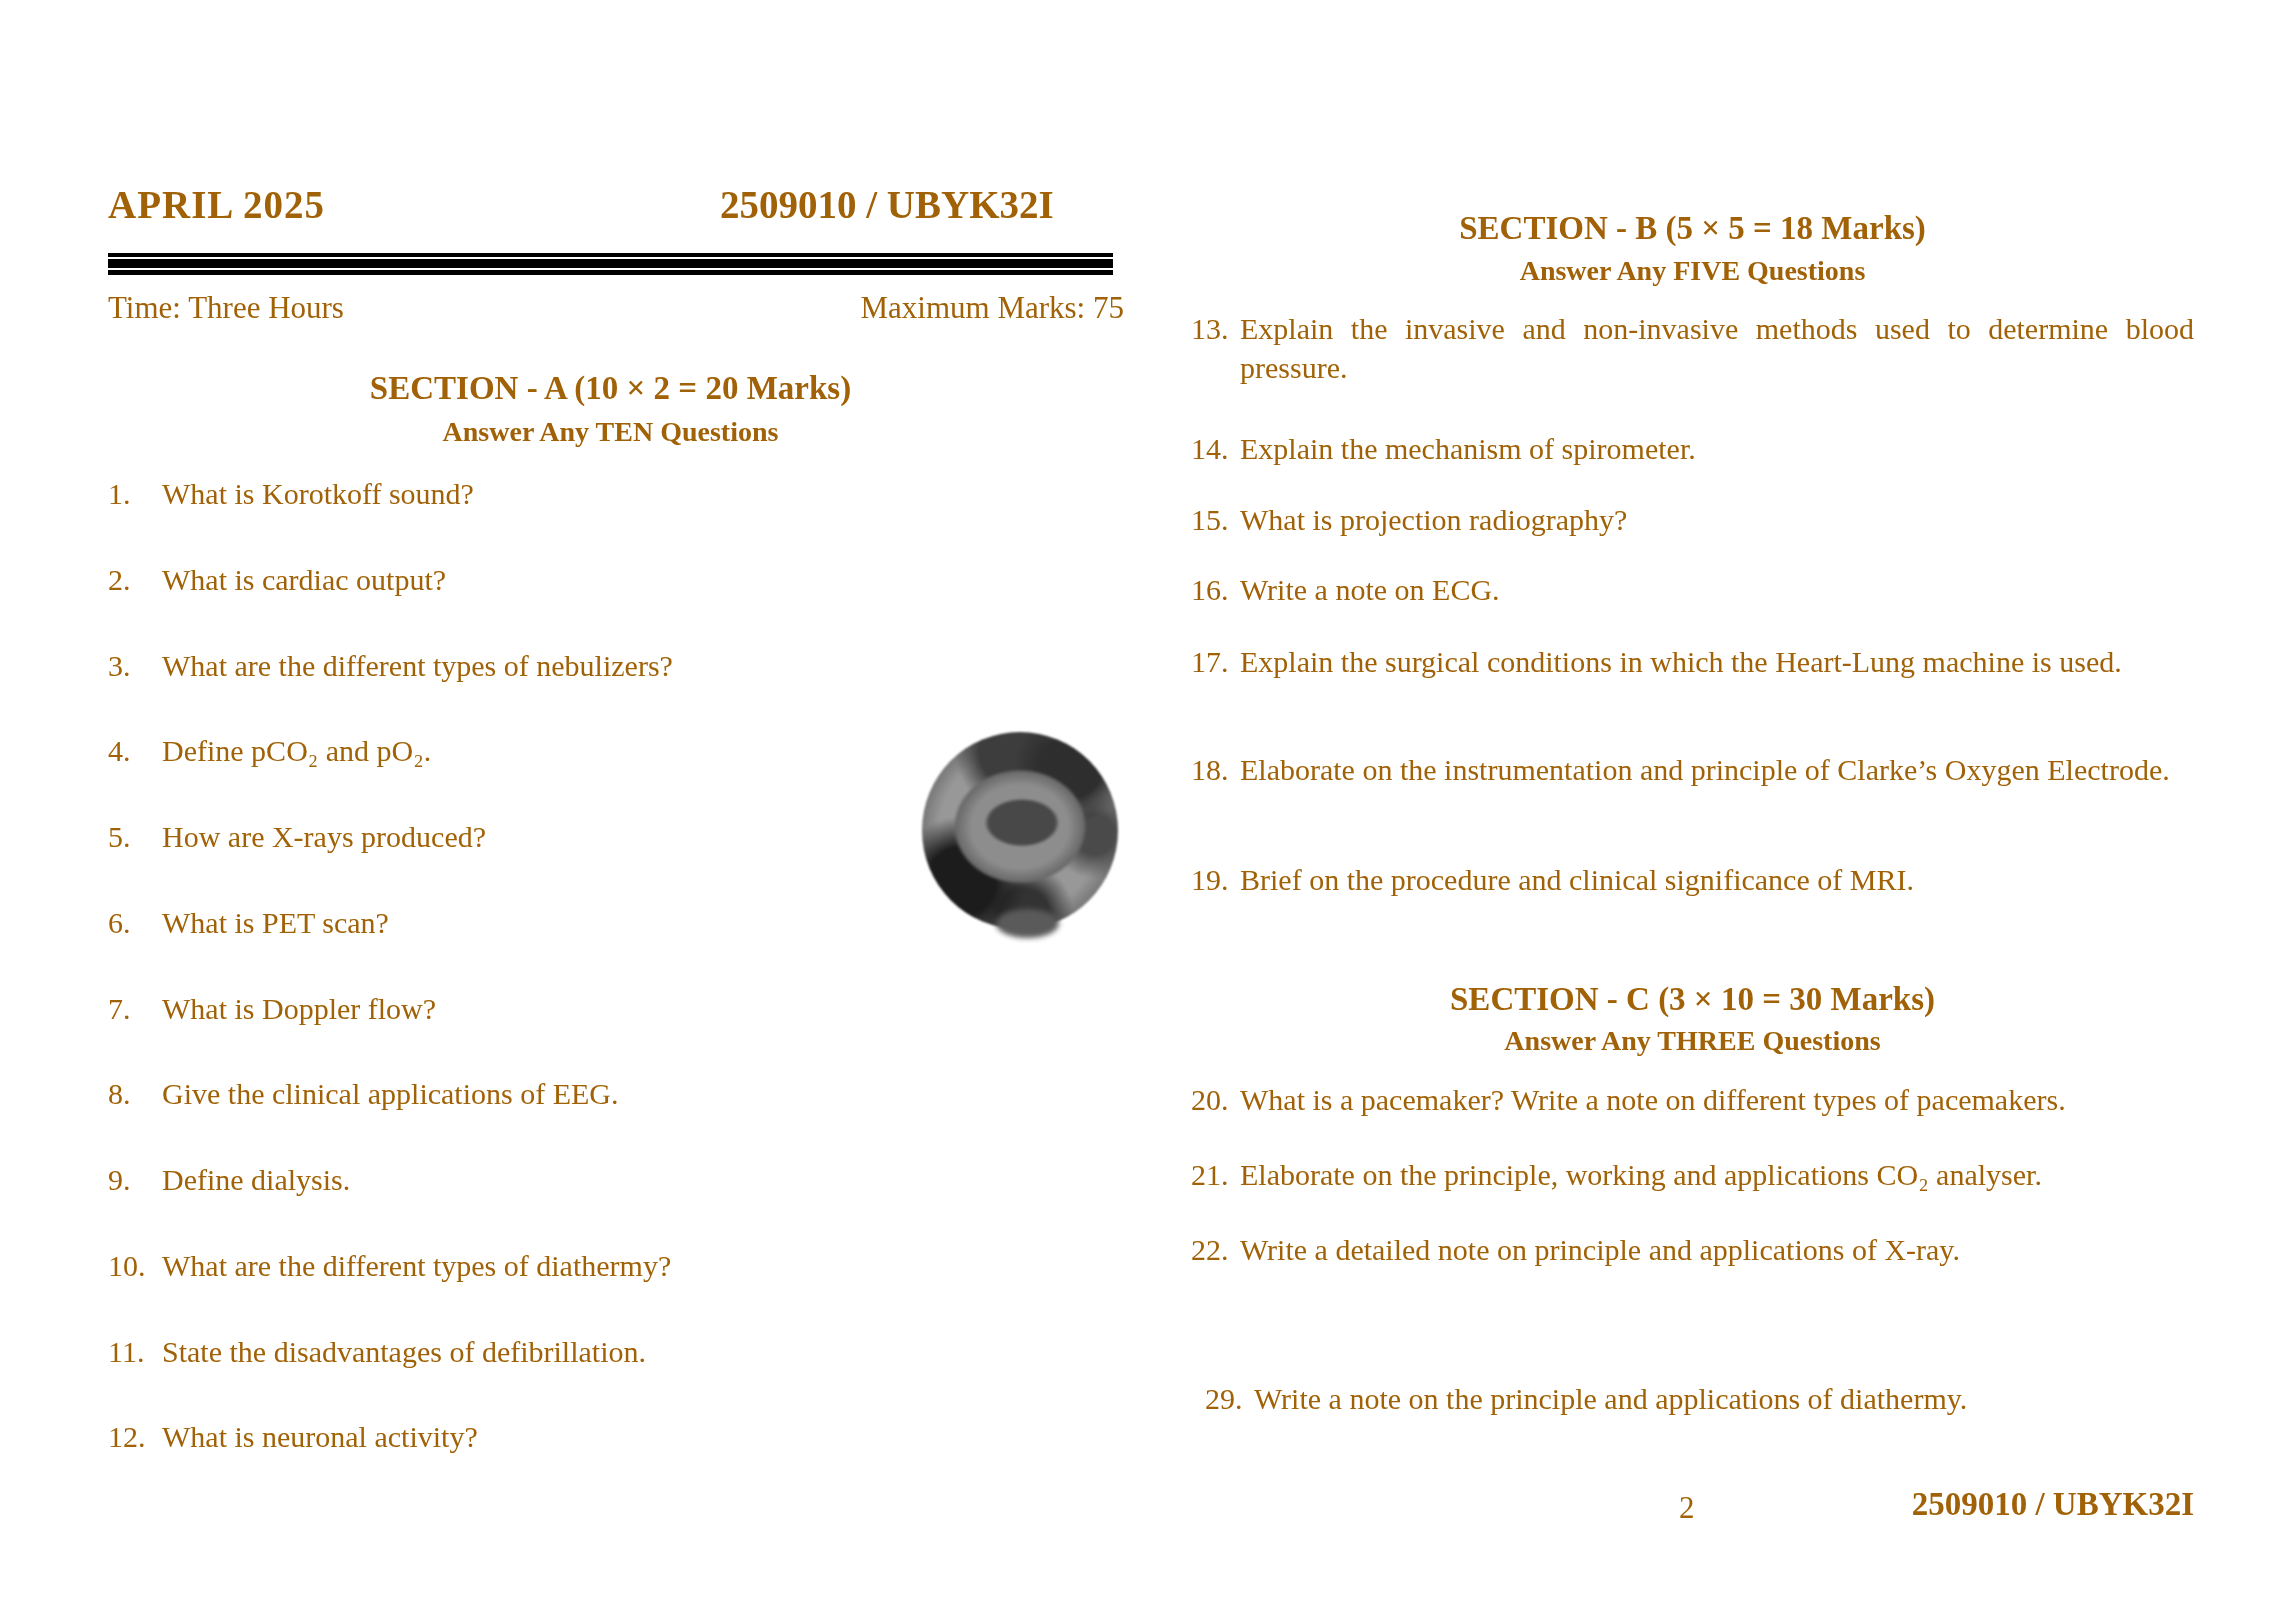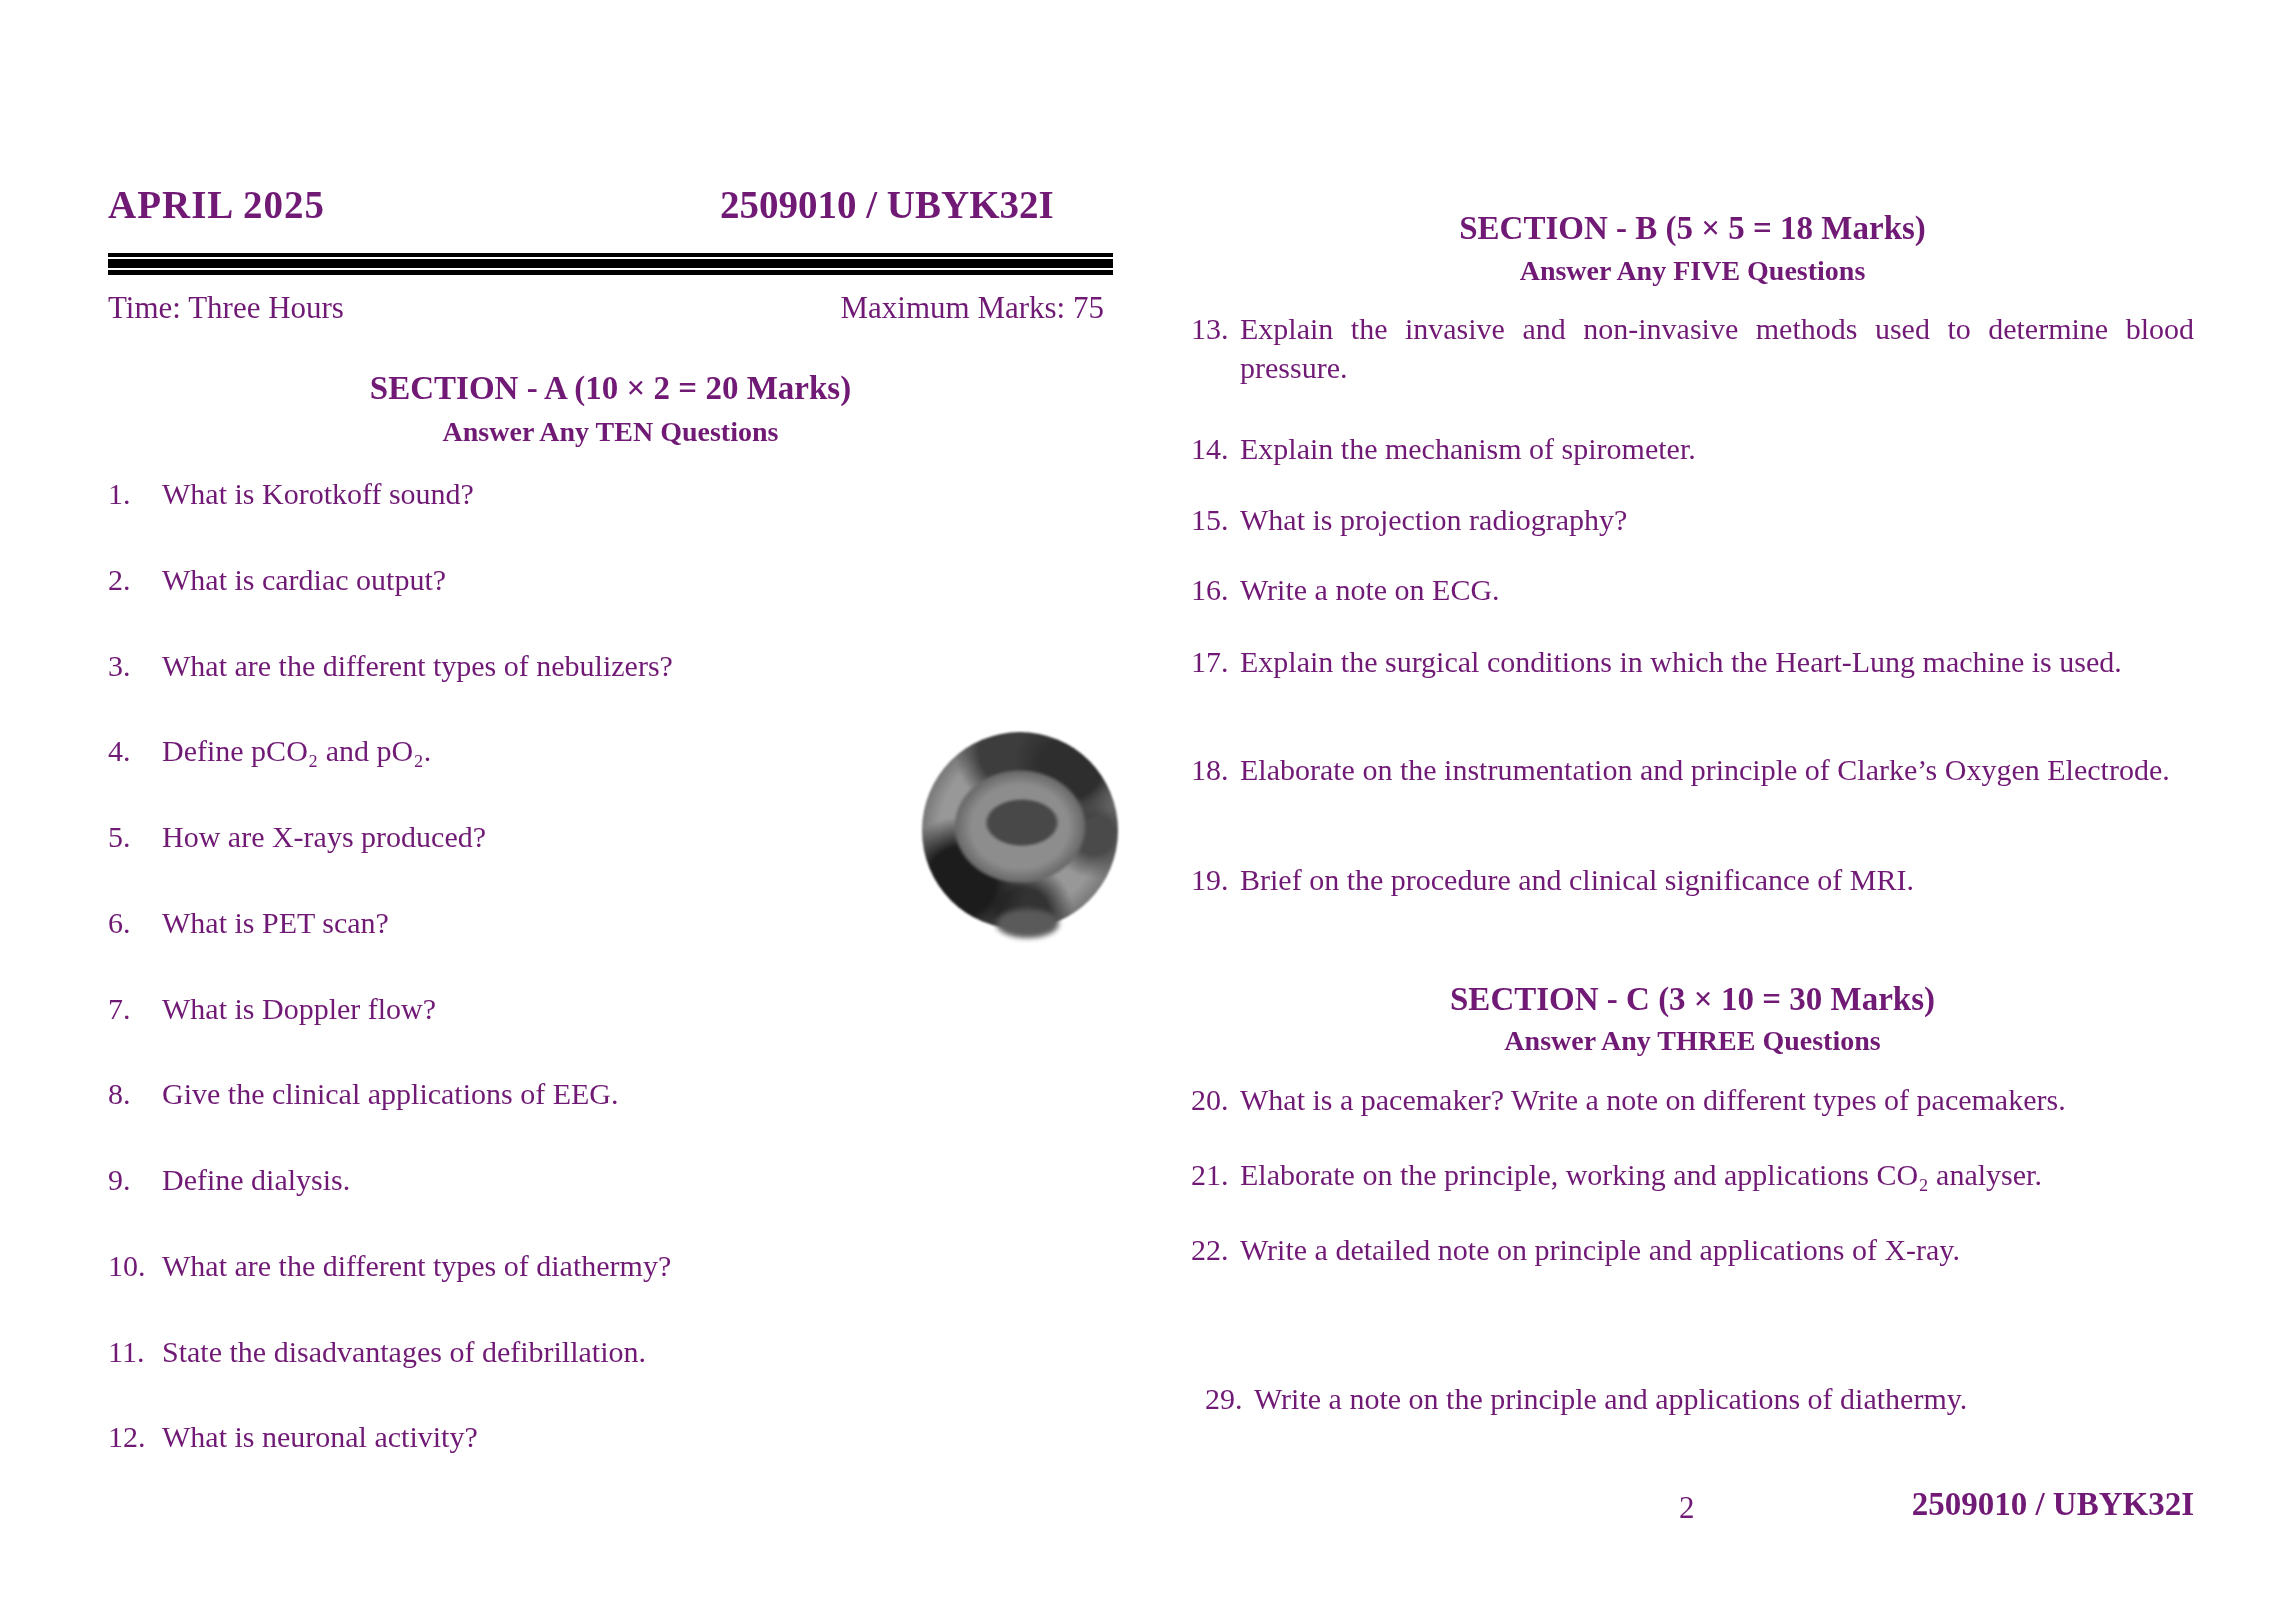--- a/index.html
+++ b/index.html
@@ -1,31 +1,31 @@
 <!DOCTYPE html>
 <html><head>
 <meta charset="utf-8">
 <style>
   html,body{margin:0;padding:0;background:#e8e8e8;}
   .page{
     position:relative;
     width:2293px;height:1621px;
     background:#ffffff;
-    color:#701a75;
+    color:#a16207;
     font-family:"Liberation Serif","DejaVu Serif",serif;
     overflow:hidden;
   }
   .abs{position:absolute;}
   
   .hdr-date{left:108px;top:182px;font-size:39px;font-weight:bold;letter-spacing:1px;}
   .hdr-code{left:720px;top:182px;font-size:39px;font-weight:bold;}
   .rule{left:108px;top:253px;width:1005px;height:21.6px;
     background:linear-gradient(to bottom,#000 0 3.9px,#fff 3.9px 5.9px,#000 5.9px 14.7px,#fff 14.7px 16.7px,#000 16.7px 21.6px);}
   .meta-time{left:108px;top:290px;font-size:31px;}
-  .meta-marks{left:104px;top:290px;width:1000px;text-align:right;font-size:31px;}
+  .meta-marks{left:124px;top:290px;width:1000px;text-align:right;font-size:31px;}
   
   .sec-title{font-size:33px;font-weight:bold;text-align:center;}
   .sec-sub{font-size:28px;font-weight:bold;text-align:center;}
   .col-a-head{left:108px;width:1005px;}
   .col-b-head{left:1191px;width:1003px;}
   
   .q{font-size:30px;line-height:39px;box-sizing:border-box;}
   .ql{left:108px;width:1005px;padding-left:54px;}
   .ql .qnum{display:inline-block;width:54px;margin-left:-54px;}
   .qr{left:1191px;width:1003px;padding-left:49px;text-align:justify;}

